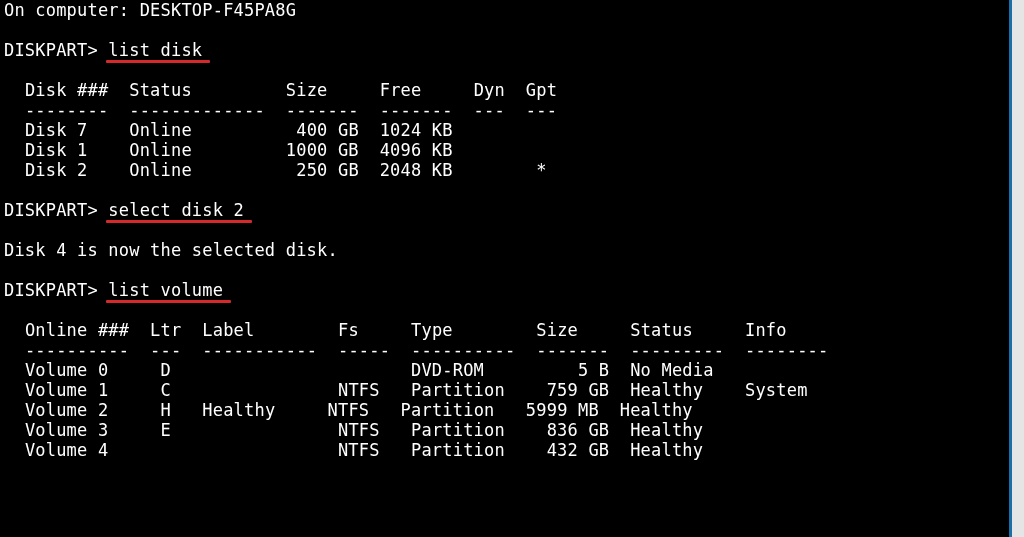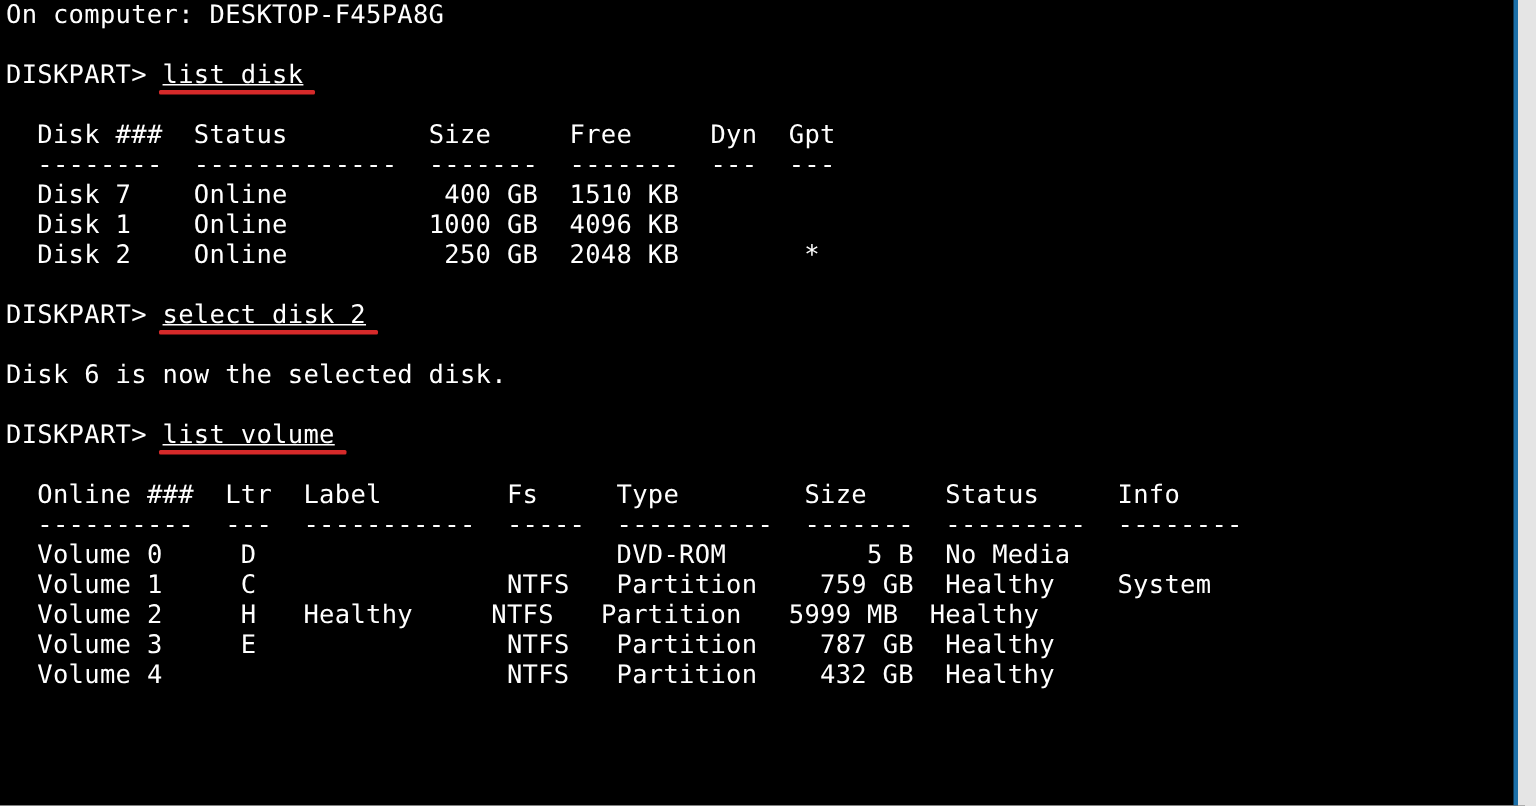--- a/index.html
+++ b/index.html
@@ -29,21 +29,20 @@
     padding: 0 4px;
   }
   pre {
     margin: 0;
     font-family: inherit;
     white-space: pre;
   }
   .underline {
     position: relative;
     display: inline-block;
-    text-decoration: underline;
   }
   .underline::after {
     content: "";
     position: absolute;
     left: -2px;
     right: -8px;
     bottom: -3px;
     height: 3px;
     background: #d62a2a;
     border-radius: 1px;
@@ -52,31 +51,31 @@
 </head>
 <body>
 
 <div class="window">
 <pre><span><span>On computer: </span><span>DESKTOP-F45PA8G</span></span>
 
 <span>DISKPART&gt;</span> <span class="underline">list disk</span>
 
   <span><span>Disk ###</span>  <span>Status</span>         <span>Size</span>     <span>Free</span>     <span>Dyn</span>  <span>Gpt</span></span>
   <span><span>--------</span>  <span>-------------</span>  <span>-------</span>  <span>-------</span>  <span>---</span>  <span>---</span></span>
-  <span><span>Disk 7</span>    <span>Online</span>          <span>400 GB</span>  <span>1510 KB</span></span>
+  <span><span>Disk 7</span>    <span>Online</span>          <span>400 GB</span>  <span>1024 KB</span></span>
   <span><span>Disk 1</span>    <span>Online</span>         <span>1000 GB</span>  <span>4096 KB</span></span>
   <span><span>Disk 2</span>    <span>Online</span>          <span>250 GB</span>  <span>2048 KB</span>        <span>*</span></span>
 
 <span>DISKPART&gt;</span> <span class="underline">select disk 2</span>
 
-<span>Disk 6 is now the selected disk.</span>
+<span>Disk 4 is now the selected disk.</span>
 
 <span>DISKPART&gt;</span> <span class="underline">list volume</span>
 
   <span><span>Online ###</span>  <span>Ltr</span>  <span>Label</span>        <span>Fs</span>     <span>Type</span>        <span>Size</span>     <span>Status</span>     <span>Info</span></span>
   <span><span>----------</span>  <span>---</span>  <span>-----------</span>  <span>-----</span>  <span>----------</span>  <span>-------</span>  <span>---------</span>  <span>--------</span></span>
   <span><span>Volume 0</span>     <span>D</span>                       <span>DVD-ROM</span>         <span>5 B</span>  <span>No Media</span></span>
   <span><span>Volume 1</span>     <span>C</span>                <span>NTFS</span>   <span>Partition</span>    <span>759 GB</span>  <span>Healthy</span>    <span>System</span></span>
   <span><span>Volume 2</span>     <span>H</span>   <span>Healthy</span>     <span>NTFS</span>   <span>Partition</span>   <span>5999 MB</span>  <span>Healthy</span></span>
-  <span><span>Volume 3</span>     <span>E</span>                <span>NTFS</span>   <span>Partition</span>    <span>787 GB</span>  <span>Healthy</span></span>
+  <span><span>Volume 3</span>     <span>E</span>                <span>NTFS</span>   <span>Partition</span>    <span>836 GB</span>  <span>Healthy</span></span>
   <span><span>Volume 4</span>                      <span>NTFS</span>   <span>Partition</span>    <span>432 GB</span>  <span>Healthy</span></span>
 </pre>
 </div>
 
 </body></html>

